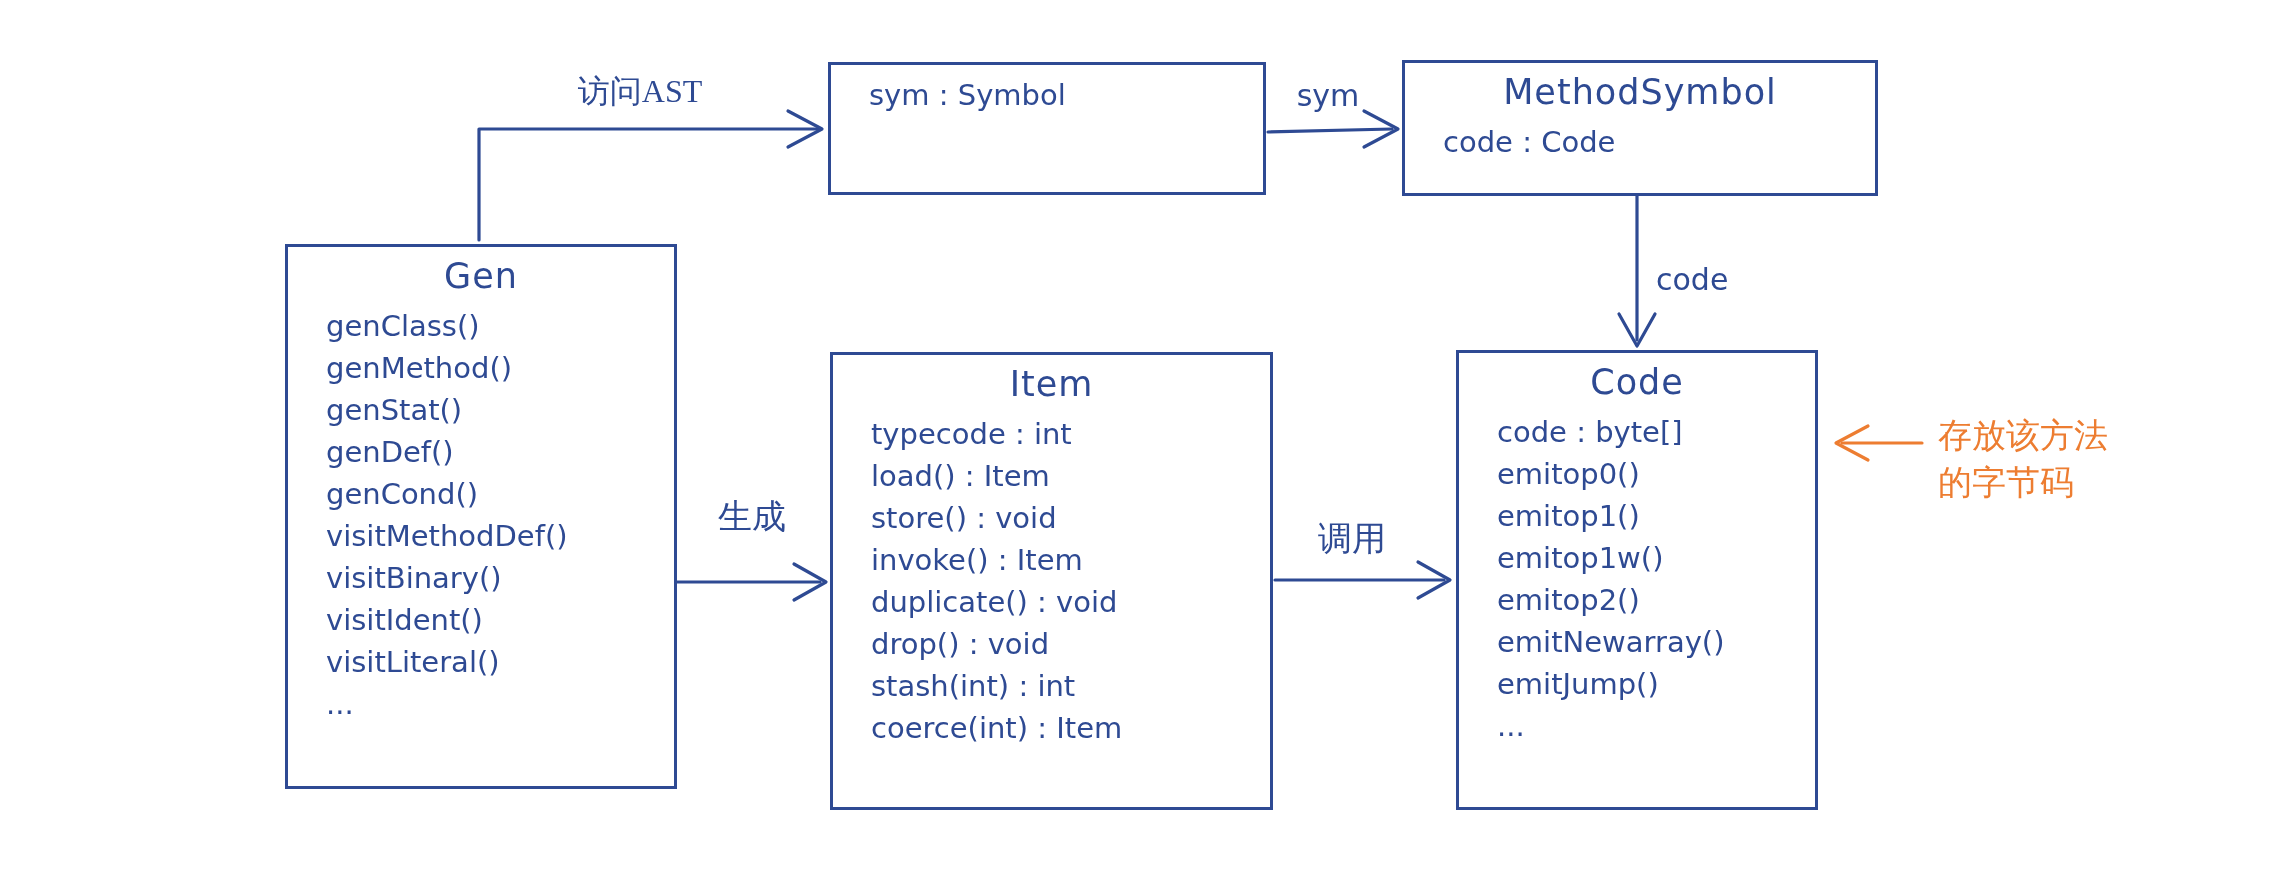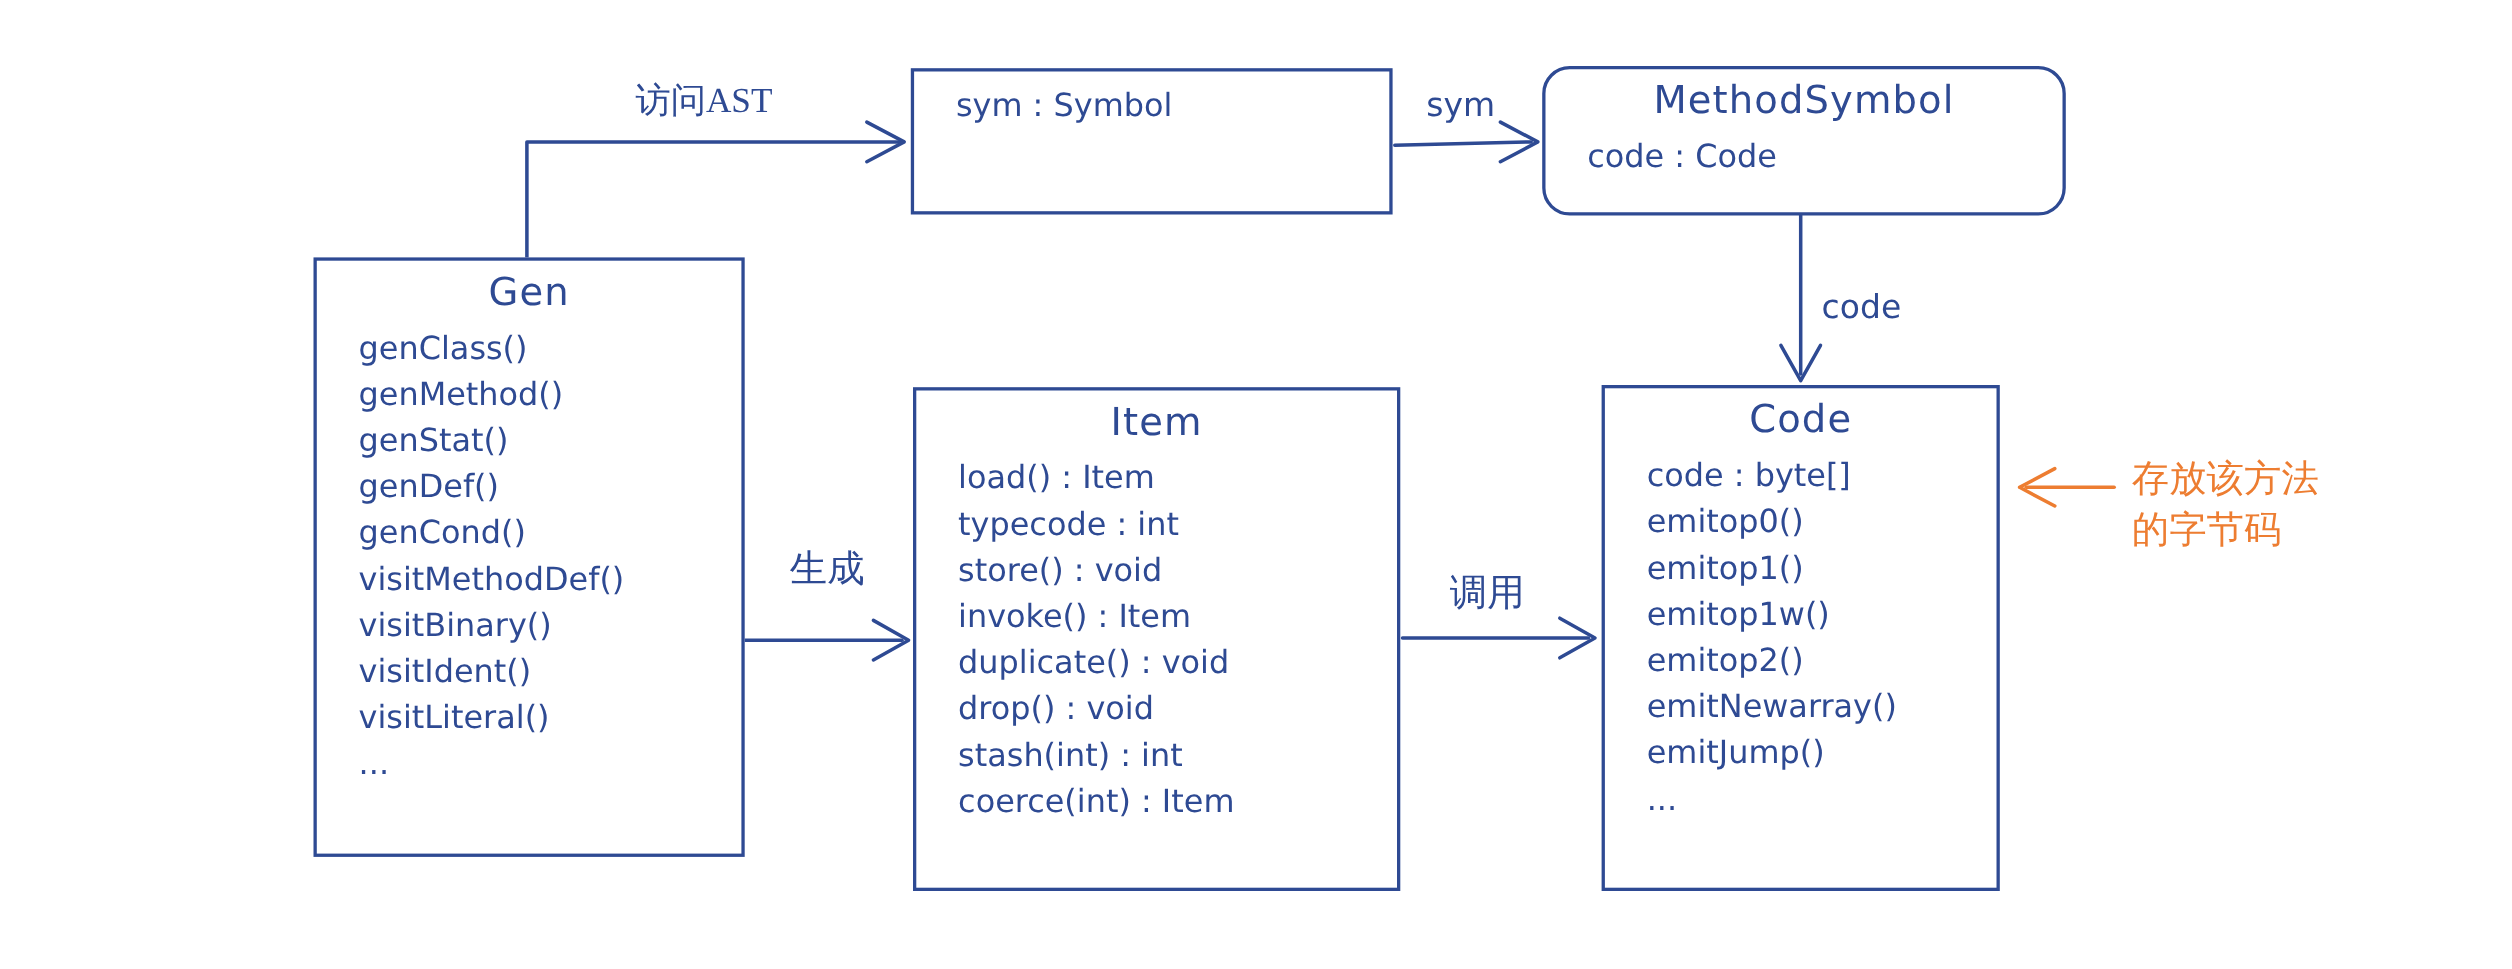--- a/index.html
+++ b/index.html
@@ -98,21 +98,21 @@
     <g>
       <line class="stroke-primary" x1="1275" y1="580" x2="1444" y2="580"></line>
       <polyline class="stroke-primary" points="1418,562 1450,580 1418,598"></polyline>
     </g>
     <g>
       <line class="stroke-accent" x1="1922" y1="443" x2="1842" y2="443"></line>
       <polyline class="stroke-accent" points="1868,426 1836,443 1868,460"></polyline>
     </g>
   </svg>
 
-  <div class="box" style="left:285px; top:234px; width:392px; height:545px;">
+  <div class="box" style="left:285px; top:244px; width:392px; height:545px;">
     <div class="box-title">Gen</div>
     <div class="box-members">
         <div class="member">genClass()</div>
         <div class="member">genMethod()</div>
         <div class="member">genStat()</div>
         <div class="member">genDef()</div>
         <div class="member">genCond()</div>
         <div class="member">visitMethodDef()</div>
         <div class="member">visitBinary()</div>
         <div class="member">visitIdent()</div>
@@ -120,32 +120,32 @@
         <div class="member">...</div>
       </div>
   </div>
 
   <div class="box" style="left:828px; top:62px; width:438px; height:133px;">
     <div class="box-members">
         <div class="member">sym : Symbol</div>
       </div>
   </div>
 
-  <div class="box" style="left:1402px; top:60px; width:476px; height:136px;border-radius:25px;">
+  <div class="box" style="left:1402px; top:60px; width:476px; height:136px;">
     <div class="box-title">MethodSymbol</div>
     <div class="box-members">
         <div class="member">code : Code</div>
       </div>
   </div>
 
   <div class="box" style="left:830px; top:352px; width:443px; height:458px;">
     <div class="box-title">Item</div>
     <div class="box-members">
+        <div class="member">typecode : int</div>
         <div class="member">load() : Item</div>
-        <div class="member">typecode : int</div>
         <div class="member">store() : void</div>
         <div class="member">invoke() : Item</div>
         <div class="member">duplicate() : void</div>
         <div class="member">drop() : void</div>
         <div class="member">stash(int) : int</div>
         <div class="member">coerce(int) : Item</div>
       </div>
   </div>
 
   <div class="box" style="left:1456px; top:350px; width:362px; height:460px;">

